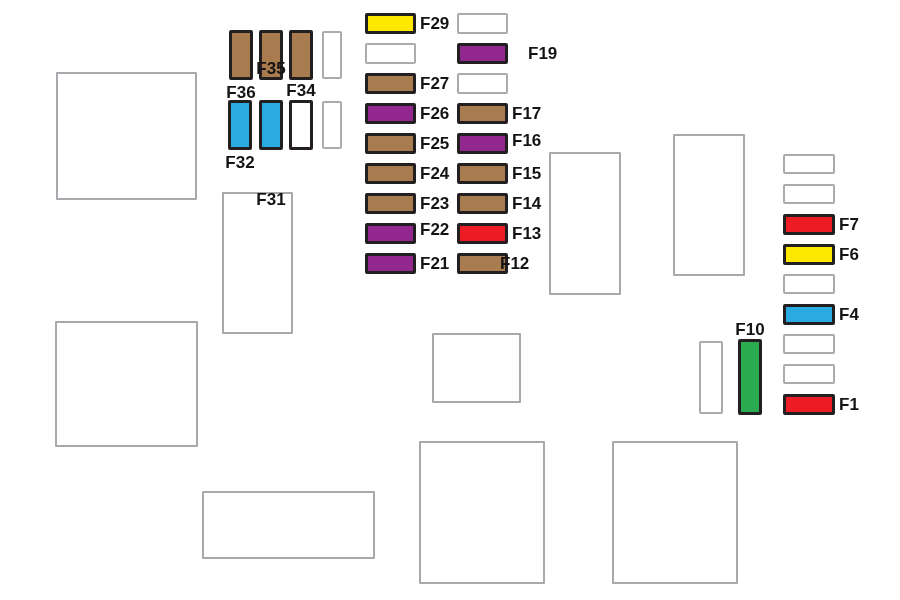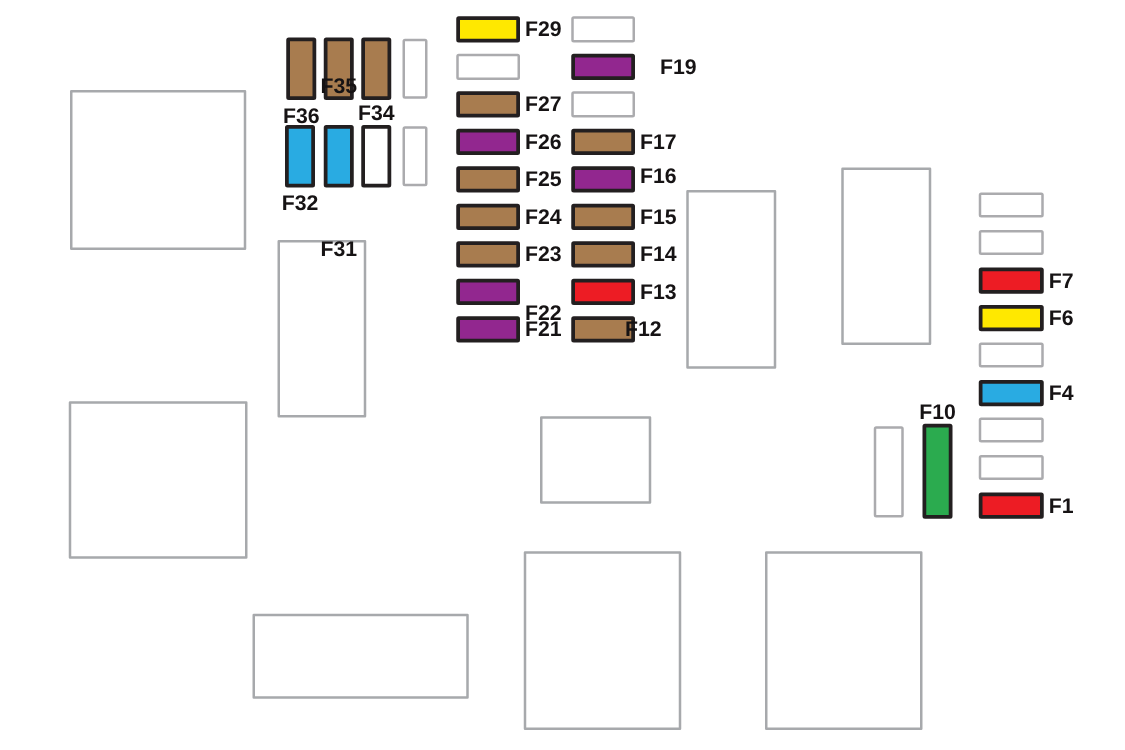--- a/index.html
+++ b/index.html
@@ -71,21 +71,21 @@
     <div class="fuse-label" style="left: 420px; top: 74px;">F27</div>
     <div class="fuse" style="left: 365px; top: 103px; width: 51px; height: 21px; border: 3px solid rgb(35, 31, 32); background: rgb(146, 39, 143);"></div>
     <div class="fuse-label" style="left: 420px; top: 104px;">F26</div>
     <div class="fuse" style="left: 365px; top: 133px; width: 51px; height: 21px; border: 3px solid rgb(35, 31, 32); background: rgb(168, 124, 79);"></div>
     <div class="fuse-label" style="left: 420px; top: 134px;">F25</div>
     <div class="fuse" style="left: 365px; top: 163px; width: 51px; height: 21px; border: 3px solid rgb(35, 31, 32); background: rgb(168, 124, 79);"></div>
     <div class="fuse-label" style="left: 420px; top: 164px;">F24</div>
     <div class="fuse" style="left: 365px; top: 193px; width: 51px; height: 21px; border: 3px solid rgb(35, 31, 32); background: rgb(168, 124, 79);"></div>
     <div class="fuse-label" style="left: 420px; top: 194px;">F23</div>
     <div class="fuse" style="left: 365px; top: 223px; width: 51px; height: 21px; border: 3px solid rgb(35, 31, 32); background: rgb(146, 39, 143);"></div>
-    <div class="fuse-label" style="left: 420px; top: 241px;">F22</div>
+    <div class="fuse-label" style="left: 420px; top: 220px;">F22</div>
     <div class="fuse" style="left: 365px; top: 253px; width: 51px; height: 21px; border: 3px solid rgb(35, 31, 32); background: rgb(146, 39, 143);"></div>
     <div class="fuse-label" style="left: 420px; top: 254px;">F21</div>
     <div class="fuse" style="left: 457px; top: 13px; width: 51px; height: 21px; border: 2px solid rgb(171, 171, 174); background: rgb(255, 255, 255);"></div>
     <div class="fuse" style="left: 457px; top: 43px; width: 51px; height: 21px; border: 3px solid rgb(35, 31, 32); background: rgb(146, 39, 143);"></div>
     <div class="fuse-label" style="left: 512px; top: 44px; margin-left: 16px;">F19</div>
     <div class="fuse" style="left: 457px; top: 73px; width: 51px; height: 21px; border: 2px solid rgb(171, 171, 174); background: rgb(255, 255, 255);"></div>
     <div class="fuse" style="left: 457px; top: 103px; width: 51px; height: 21px; border: 3px solid rgb(35, 31, 32); background: rgb(168, 124, 79);"></div>
     <div class="fuse-label" style="left: 512px; top: 104px;">F17</div>
     <div class="fuse" style="left: 457px; top: 133px; width: 51px; height: 21px; border: 3px solid rgb(35, 31, 32); background: rgb(146, 39, 143);"></div>
     <div class="fuse-label" style="left: 512px; top: 131px;">F16</div>

